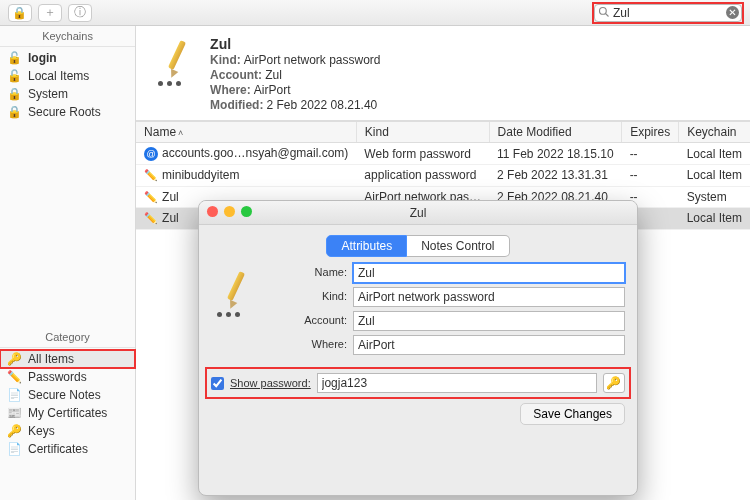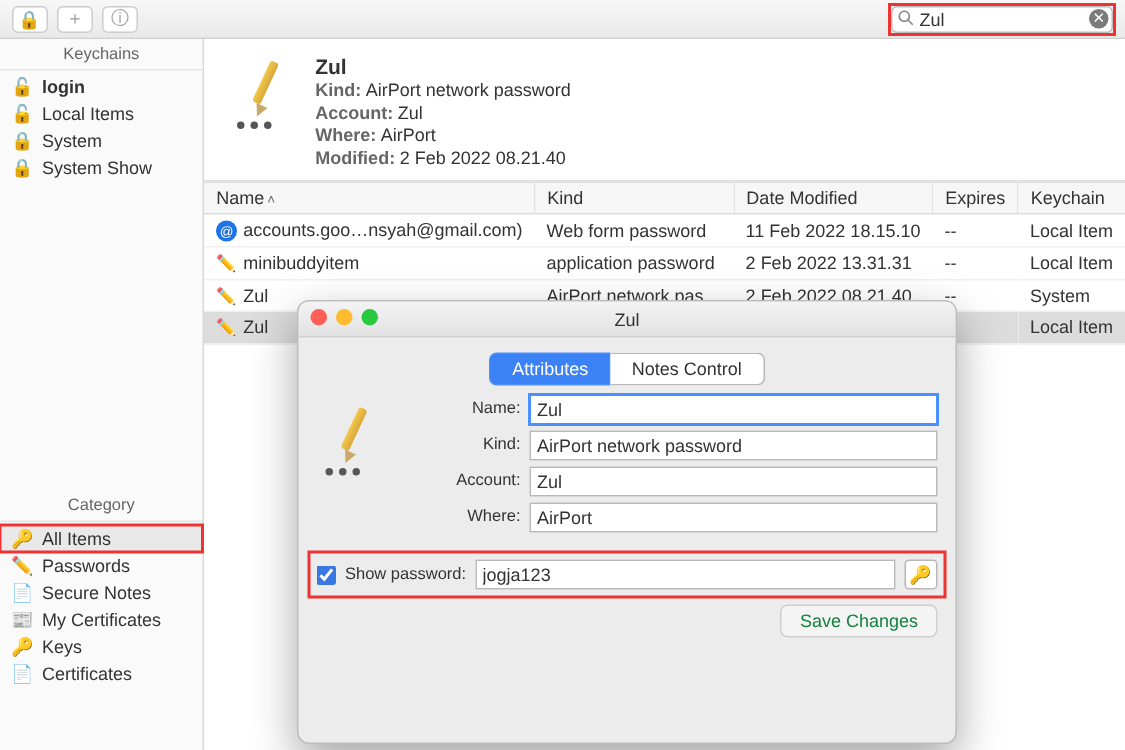--- a/index.html
+++ b/index.html
@@ -52,25 +52,25 @@
   .modal-body { display:flex; padding:0 12px 8px 12px; gap:10px;}
   .modal-icon { width:60px; padding-top:4px;}
   .form { flex:1;}
   .frow { display:flex; align-items:flex-start; margin-bottom:4px;}
   .flabel { width:72px; text-align:right; padding-right:6px; font-size:11px; color:#333; padding-top:3px;}
   .finput { flex:1; border:1px solid #b9b9b9; background:#fff; font-size:12px; padding:2px 4px; height:20px;}
   .finput.focus { outline:2px solid #4a90ff; outline-offset:-1px;}
   textarea.finput { height:44px; resize:none;}
   .pwd-row { margin:6px 12px 0 12px; display:flex; align-items:center; gap:6px;}
   .pwd-row .cb { width:13px; height:13px; accent-color:#3977e3;}
-  .pwd-label { font-size:11px;}
+  .pwd-label { font-size:11px;text-decoration:underline;}
   .pwd-input { flex:1; border:1px solid #b9b9b9; background:#fff; padding:2px 4px; height:20px; font-size:12px;}
   .key-btn { width:22px; height:20px; border:1px solid #b9b9b9; background:#fff; display:flex; align-items:center; justify-content:center; border-radius:3px;}
   .modal-footer { display:flex; justify-content:flex-end; padding:8px 12px;}
-  .save-btn { border:1px solid #cfcfcf; background:#f4f4f4; color:#15803d; padding:3px 12px; border-radius:5px; font-size:12px;}
+  .save-btn { border:1px solid #cfcfcf; background:#f4f4f4; color:#000000; padding:3px 12px; border-radius:5px; font-size:12px;}
   .pwd-hl { outline:2px solid #e33; outline-offset:2px; padding:2px; margin:4px 10px 0 10px;}
   .cat-hl { outline:2px solid #e33; outline-offset:-1px;}
 </style>
 </head>
 <body>
 
 <div class="toolbar">
   <div class="tb-left">
     <div class="tb-circle">🔒</div>
     <div class="tb-circle">＋</div>
@@ -100,21 +100,21 @@
       <div class="side-item">
           <span class="side-icon">🔓</span>
           <span>Local Items</span>
         </div>
       <div class="side-item">
           <span class="side-icon">🔒</span>
           <span>System</span>
         </div>
       <div class="side-item">
           <span class="side-icon">🔒</span>
-          <span>System Show</span>
+          <span>Secure Roots</span>
         </div>
     </div>
     <div style="flex:1"></div>
     <div class="side-header">Category</div>
     <div class="side-list">
       <div class="side-item sel cat-hl">
           <span class="side-icon">🔑</span>
           <span>All Items</span>
         </div>
       <div class="side-item">

